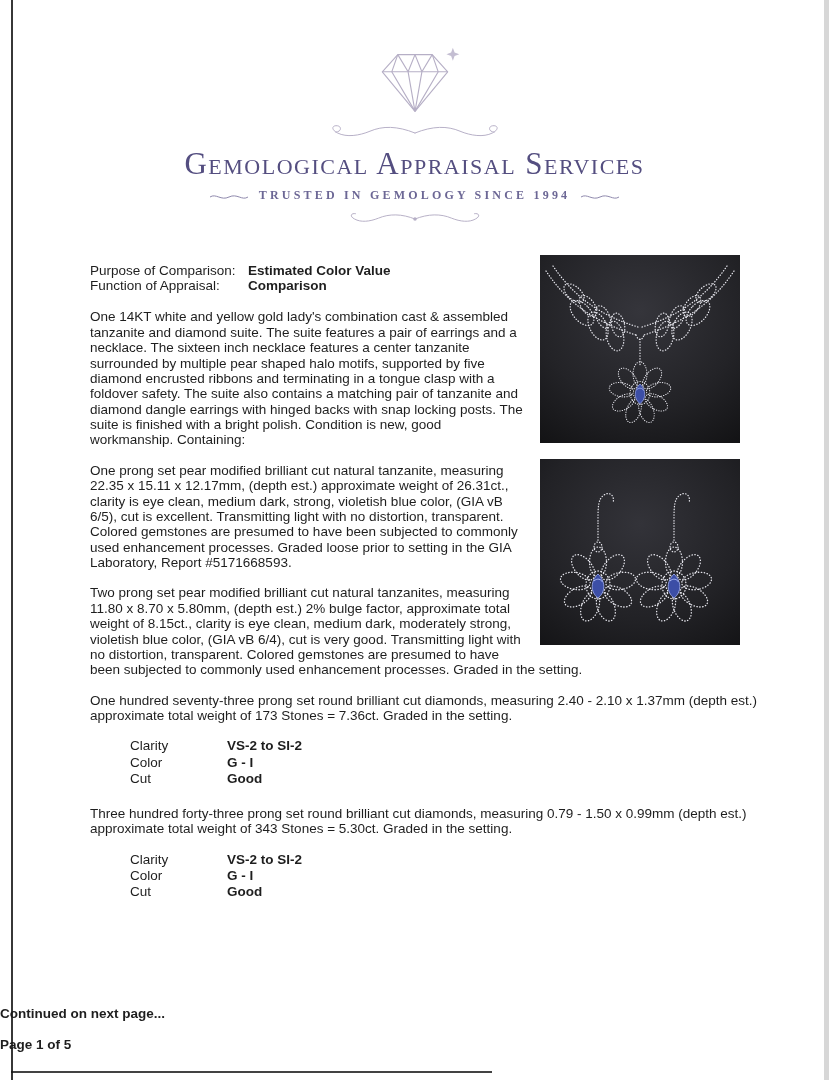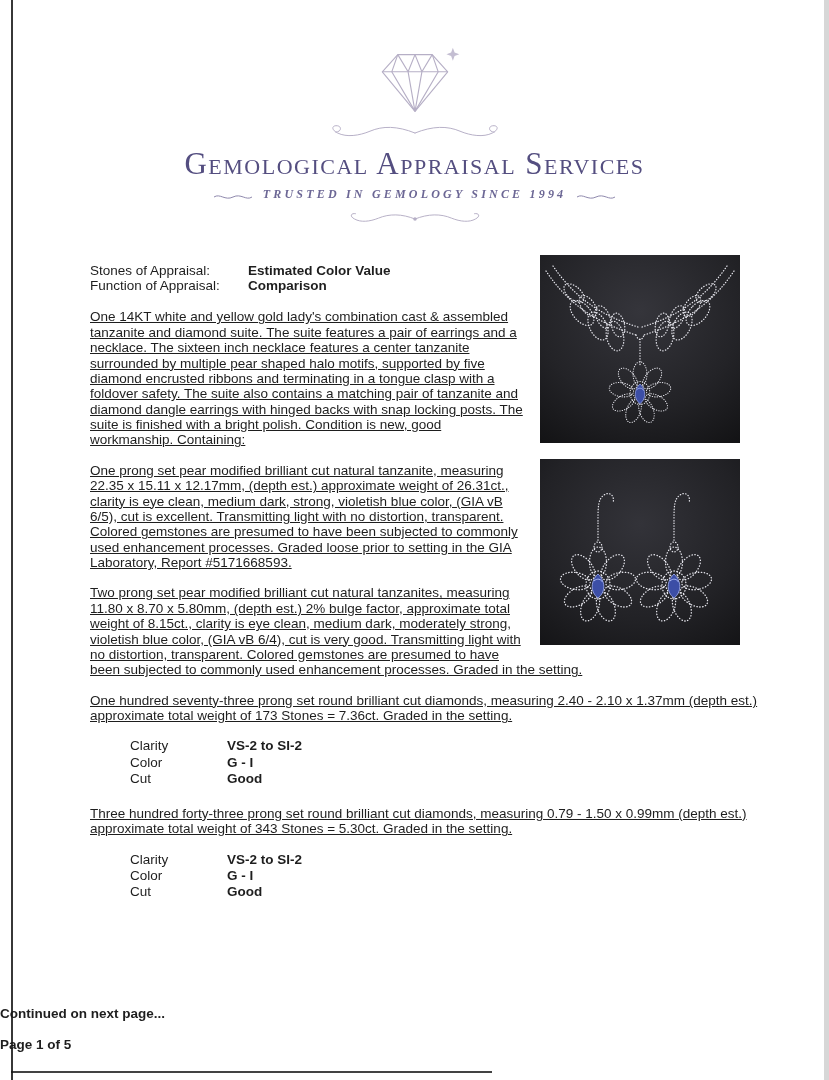--- a/index.html
+++ b/index.html
@@ -15,40 +15,40 @@
   .edge-bottom { position:absolute; left:11px; bottom:7px; width:58%; height:2px; background:#141414; opacity:.8; }
   .edge-right  { position:absolute; right:0; top:0; width:5px; height:100%; background:#d7d7d7; }
 
   
   .letterhead { text-align:center; padding-top:46px; }
   .logo-wrap svg { display:inline-block; }
   .brand {
     font-family:"Liberation Serif", serif; font-variant:small-caps; font-weight:normal;
     font-size:31px; letter-spacing:1.5px; color:#544e80; line-height:1.05; margin-top:2px;
   }
-  .tagline-row { display:flex; justify-content:center; gap:10px; margin-top:6px;font-style:italic; }
+  .tagline-row { display:flex; align-items:center; justify-content:center; gap:10px; margin-top:6px; }
   .tagline {
     font-family:"Liberation Serif", serif; font-weight:bold; font-size:12px;
     letter-spacing:3.2px; color:#6c6795;
   }
   .ornament-bottom { margin-top:6px; }
 
   
   .content { flex:1 0 auto; padding:32px 49px 0 90px; font-size:13.5px; line-height:1.14; }
   .photos { float:right; width:200px; margin:-8px 40px 12px 13px; }
   .photo { width:200px; background:#1d1d20; }
   .photo + .photo { margin-top:16px; }
   .photo svg { display:block; }
 
   .info-rows { margin-bottom:15px; }
   .info-row { display:flex; line-height:1.18; }
   .info-label { flex:0 0 158px; }
   .info-value { font-weight:bold; }
 
-  .content p { margin-bottom:15px;text-decoration:underline; }
+  .content p { margin-bottom:15px; }
 
   .after-photos { clear:both; }
   .grade-table { margin:15px 0 18px 40px; }
   .grade-row { display:flex; line-height:1.22; }
   .grade-label { flex:0 0 97px; }
   .grade-value { font-weight:bold; }
 
   
   .page-footer { text-align:left; font-weight:bold; font-size:13.5px; padding-bottom:28px; }
   .continued { margin-bottom:16px; }
@@ -179,21 +179,21 @@
             <ellipse cx="134" cy="88" rx="4" ry="5"></ellipse>
           </g>
           <use href="#flower" transform="translate(58 126)"></use>
           <use href="#flower" transform="translate(134 126)"></use>
         </svg>
       </figure>
     </aside>
 
     <div class="info-rows">
       <div class="info-row">
-        <span class="info-label">Stones of Appraisal:</span>
+        <span class="info-label">Purpose of Comparison:</span>
         <span class="info-value">Estimated Color Value</span>
       </div>
       <div class="info-row">
         <span class="info-label">Function of Appraisal:</span>
         <span class="info-value">Comparison</span>
       </div>
     </div>
 
     <p>One 14KT white and yellow gold lady's combination cast &amp; assembled tanzanite and diamond suite. The suite features a pair of earrings and a necklace. The sixteen inch necklace features a center tanzanite surrounded by multiple pear shaped halo motifs, supported by five diamond encrusted ribbons and terminating in a tongue clasp with a foldover safety. The suite also contains a matching pair of tanzanite and diamond dangle earrings with hinged backs with snap locking posts. The suite is finished with a bright polish. Condition is new, good workmanship.  Containing:</p>
     <p>One prong set pear modified brilliant cut natural tanzanite, measuring 22.35 x 15.11 x 12.17mm, (depth est.) approximate weight of 26.31ct., clarity is eye clean, medium dark, strong, violetish blue color, (GIA vB 6/5), cut is excellent. Transmitting light with no distortion, transparent. Colored gemstones are presumed to have been subjected to commonly used enhancement processes. Graded loose prior to setting in the GIA Laboratory, Report #5171668593.</p>

